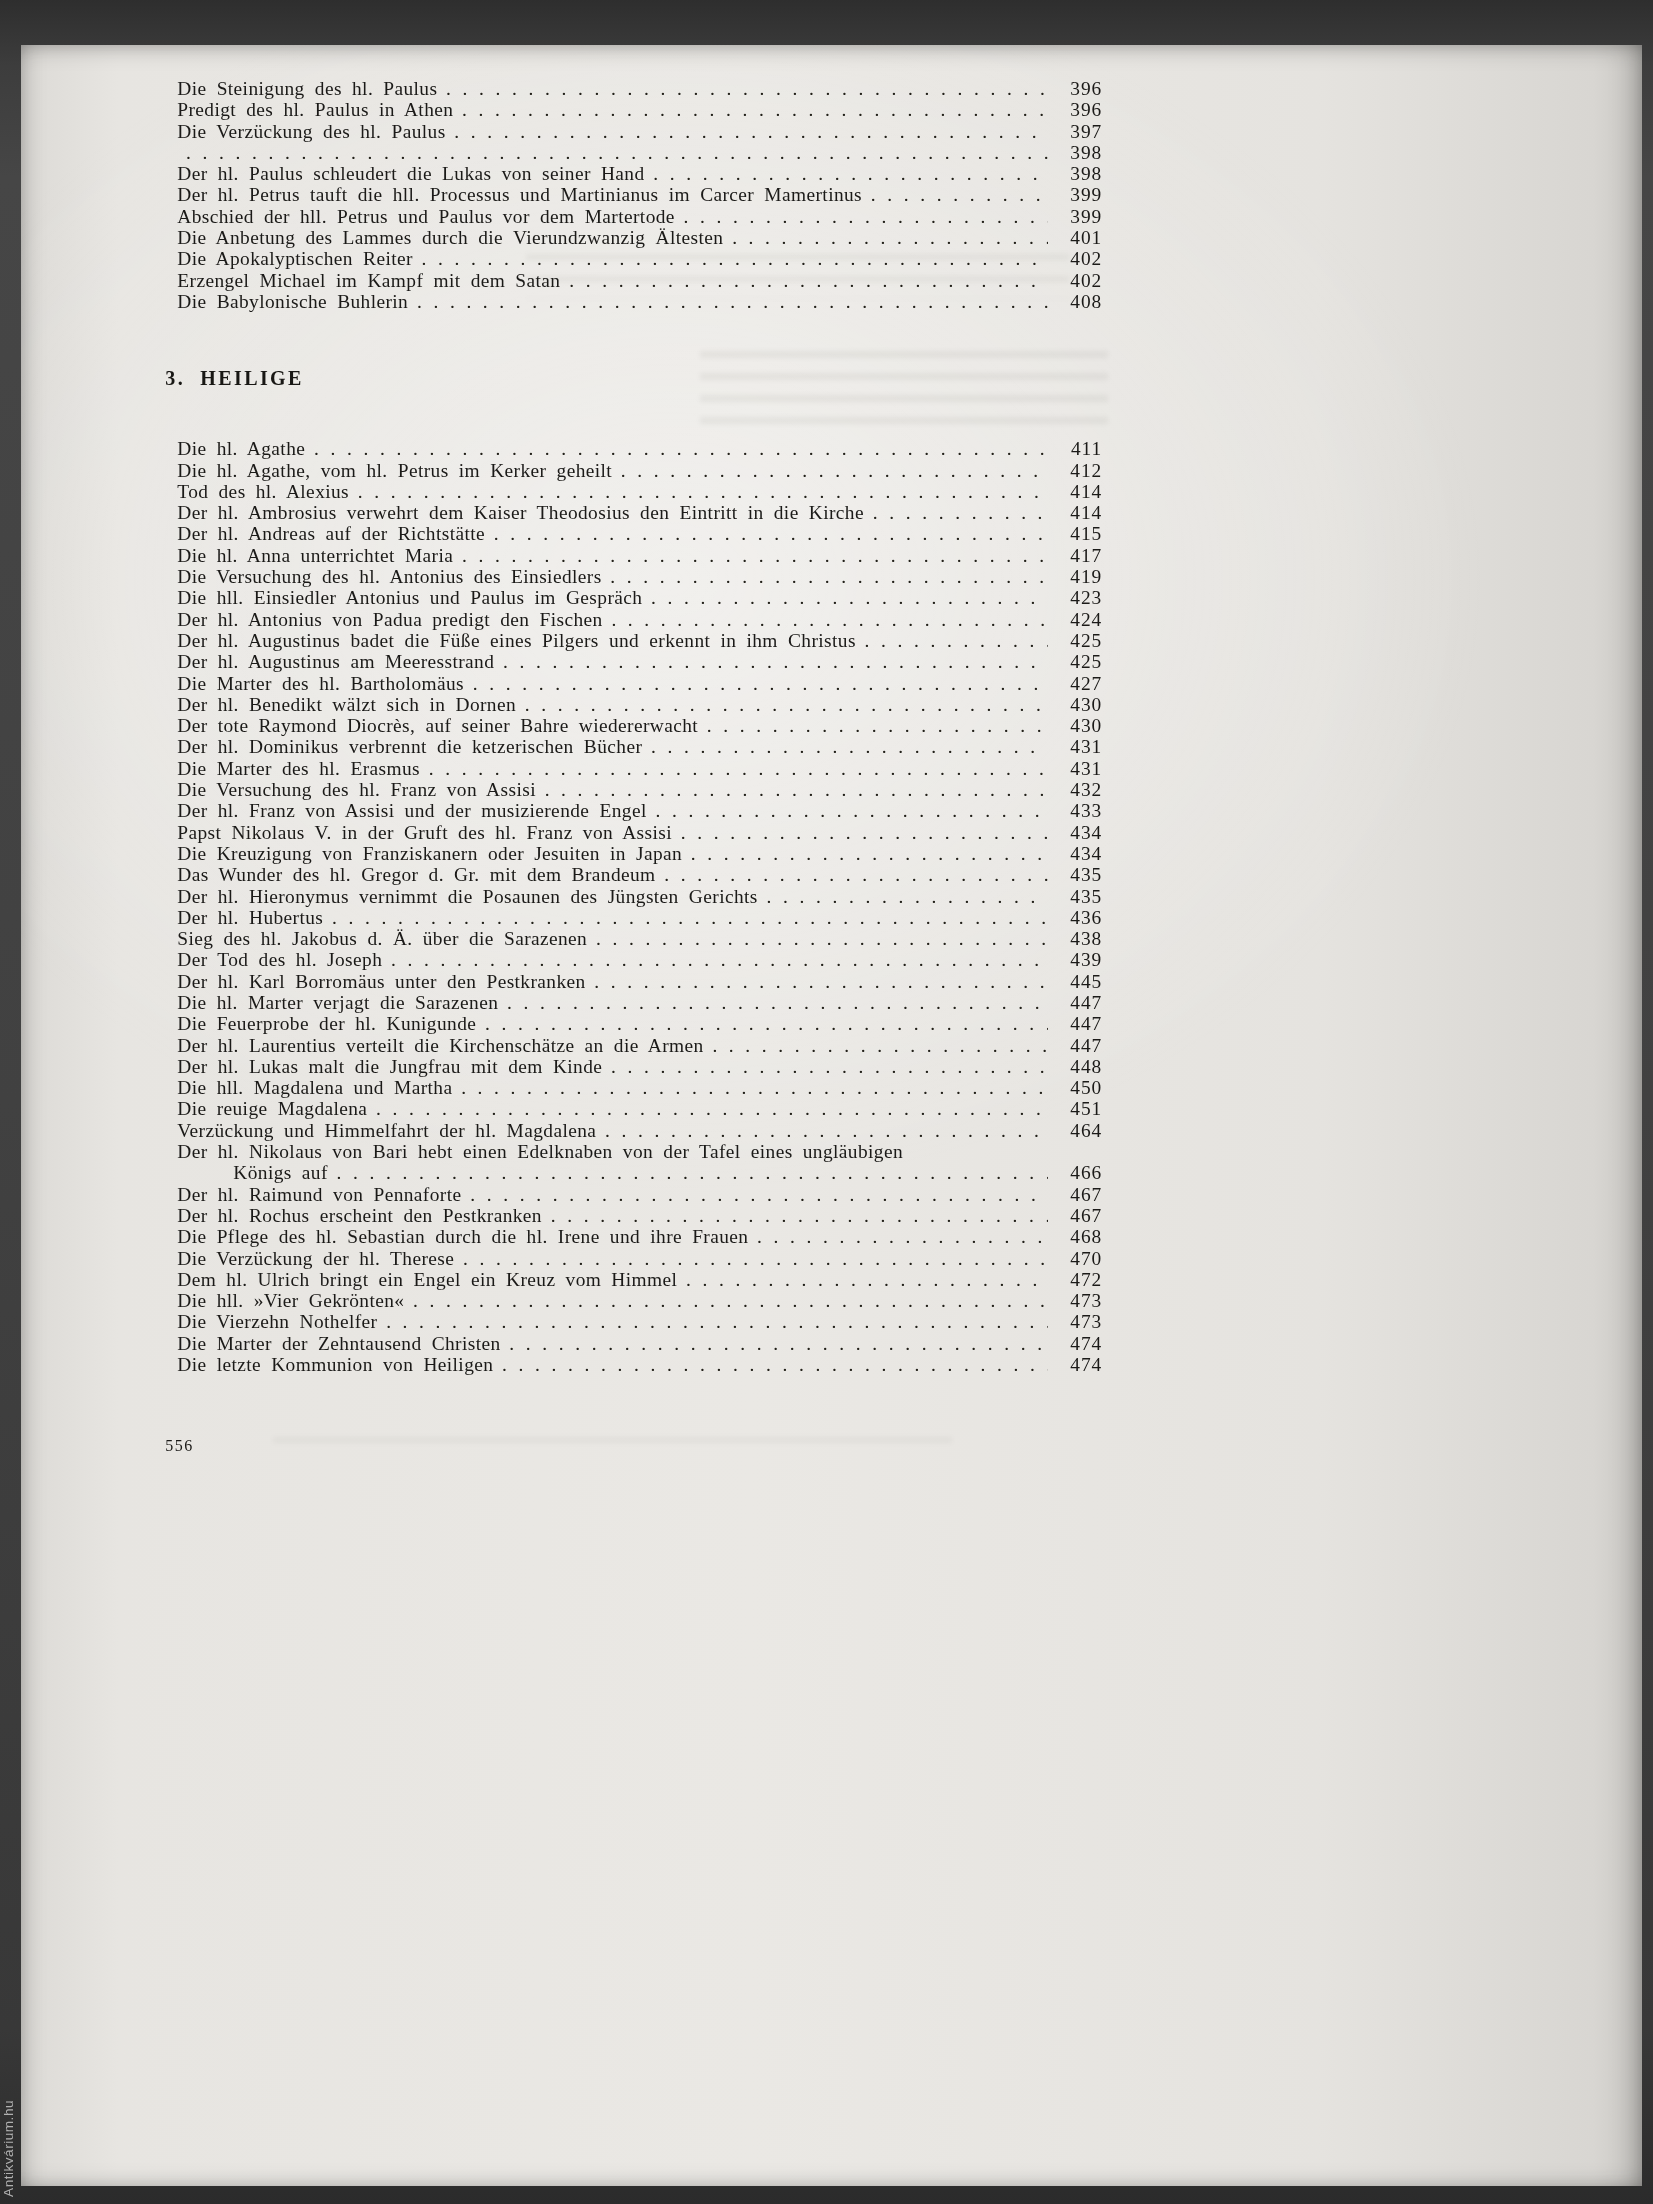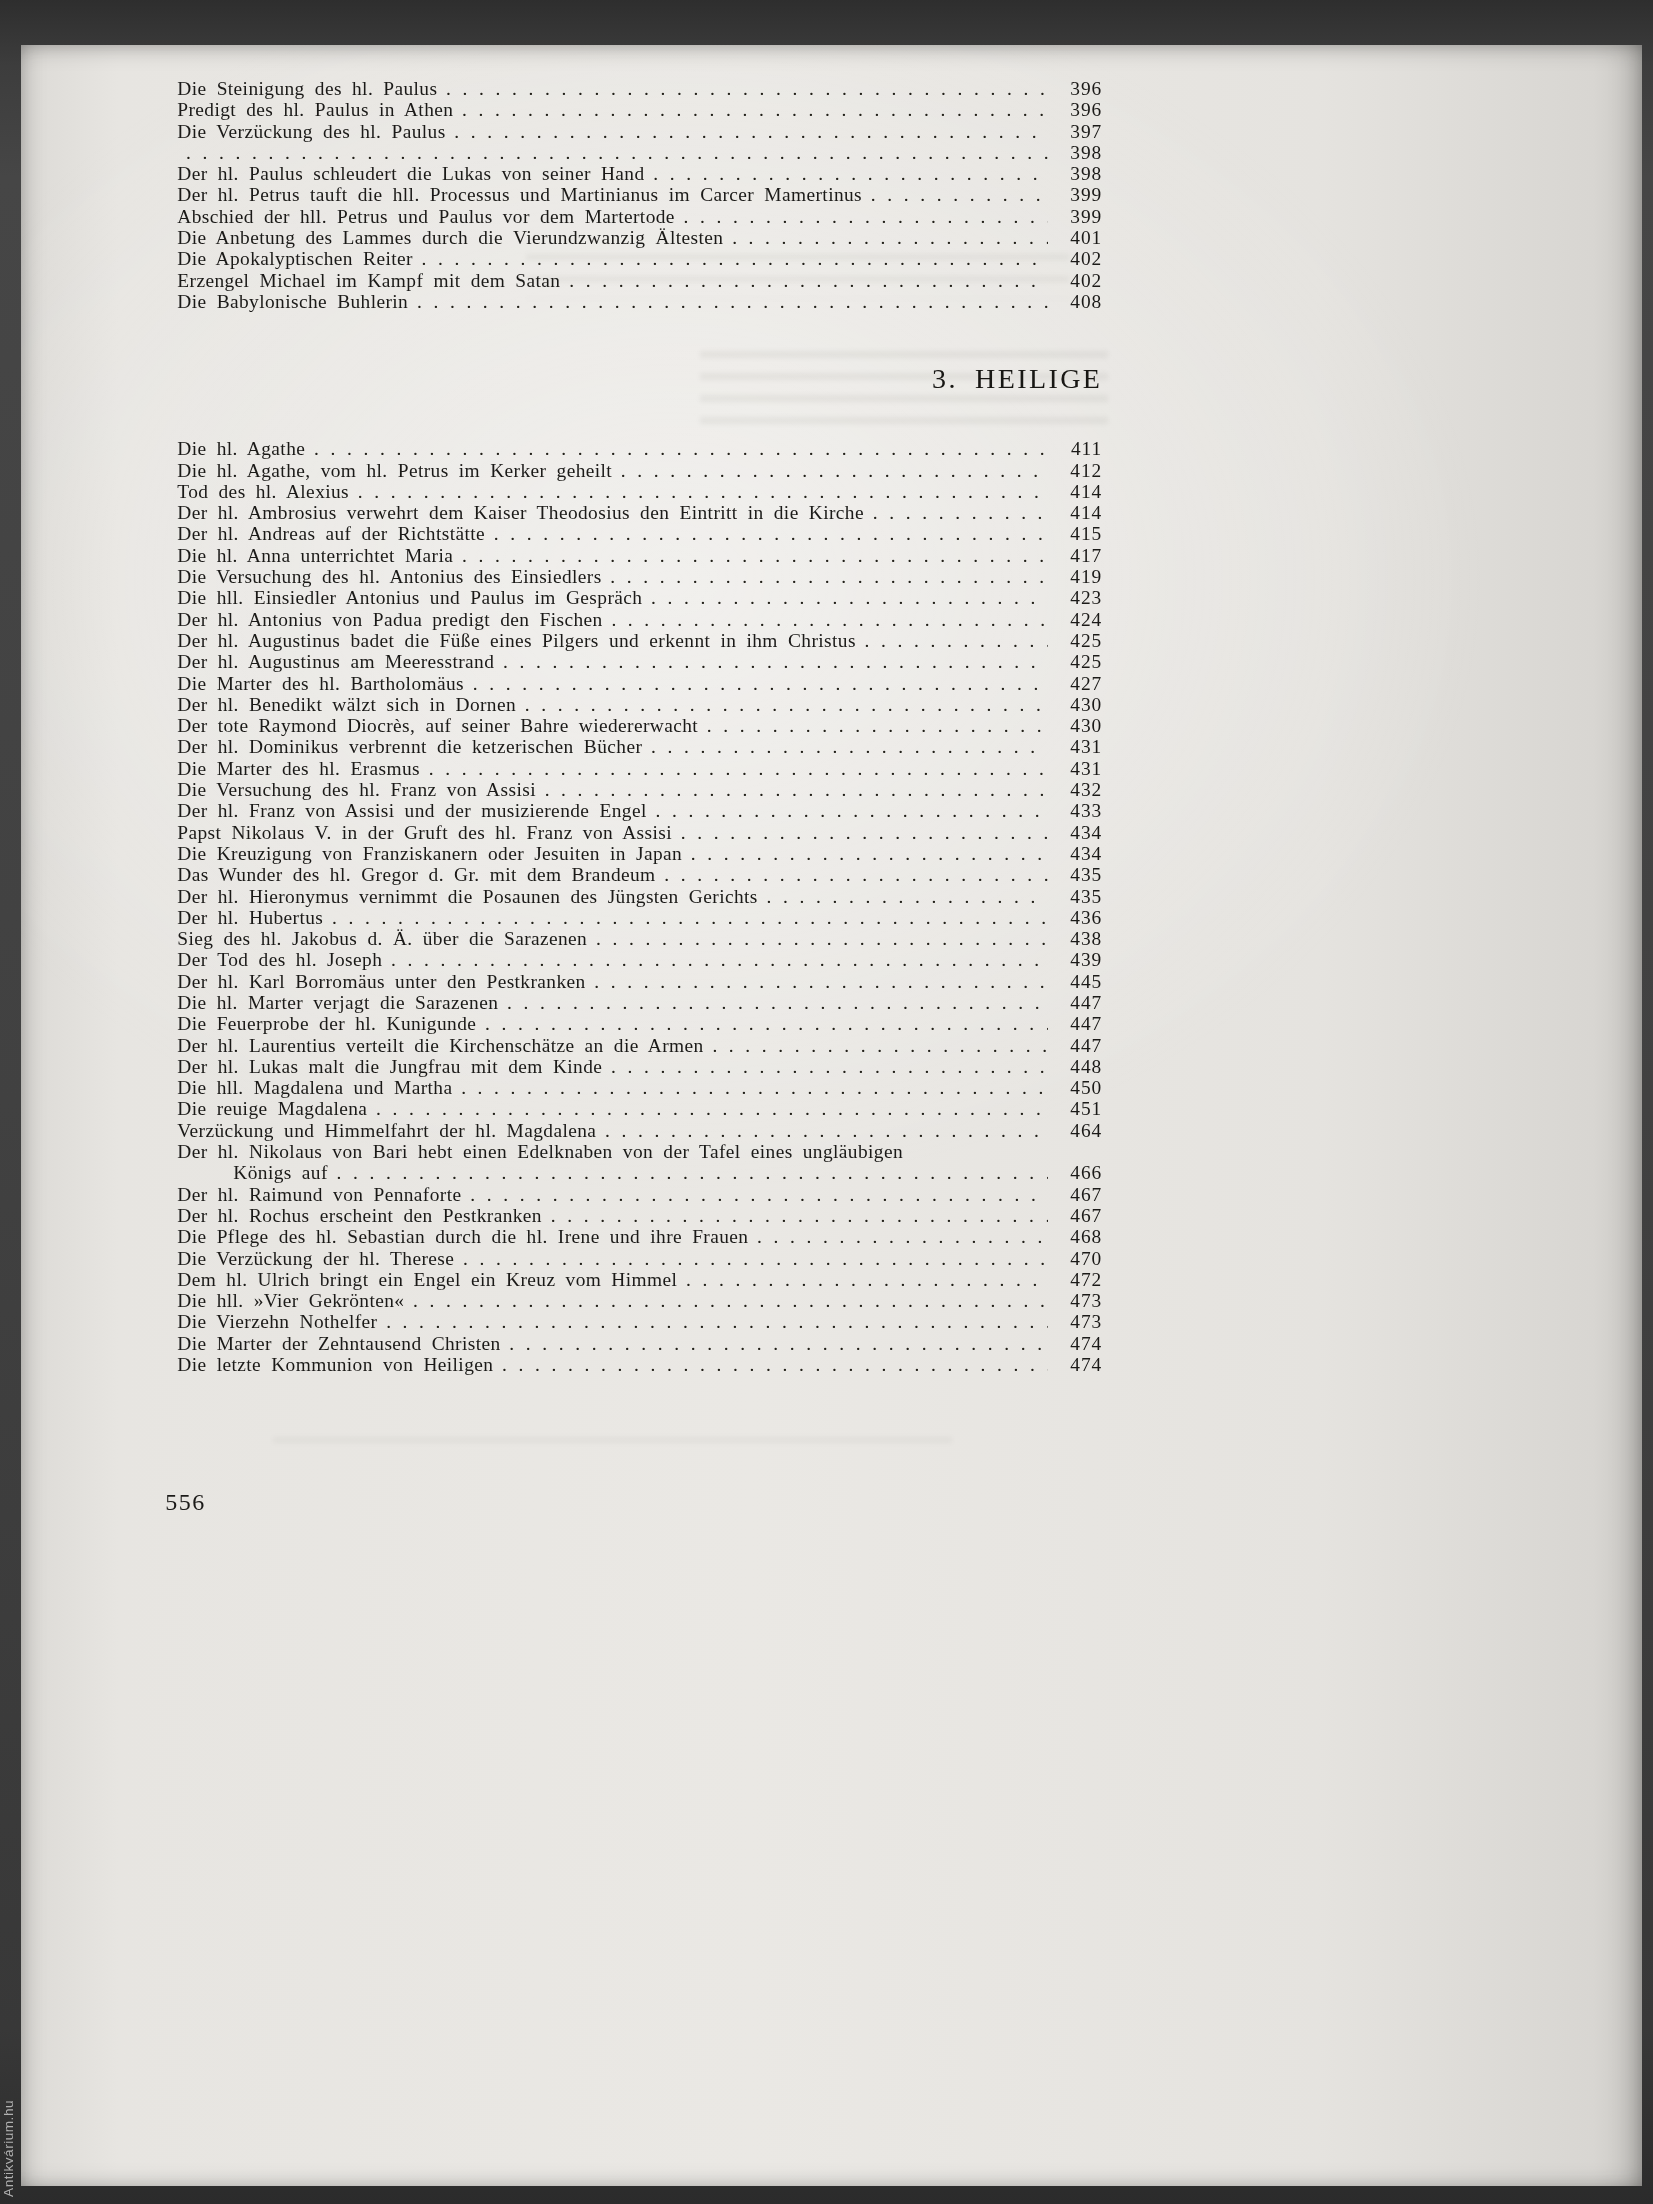--- a/index.html
+++ b/index.html
@@ -28,26 +28,26 @@
   }
   .row{display:flex;align-items:baseline;height:21.3px;white-space:nowrap;margin-left:12px;}
   .row.indent{padding-left:56px;}
   .etext{flex:0 0 auto;}
   .dots{
     flex:1 1 auto;min-width:0;overflow:hidden;white-space:nowrap;
     margin:0 5.8px 0 8.7px;letter-spacing:0;word-spacing:6.8px;color:#222019;
   }
   .pg{flex:0 0 auto;width:49px;text-align:right;letter-spacing:1px;}
   .heading{
-    text-align:right;font-size:28px;font-weight:normal;letter-spacing:2.4px;
+    text-align:left;font-size:20px;font-weight:bold;letter-spacing:2.4px;
     margin:52px 0 45px 0;line-height:29px;word-spacing:7.8px;color:#17161:4;
     color:#181714;
   }
   .pagenum{
-    margin-top:117px;font-size:24px;letter-spacing:1.5px;color:#1b1a18;
+    margin-top:60px;font-size:16px;letter-spacing:1.5px;color:#1b1a18;
   }
   
   .ghost{position:absolute;filter:blur(2.4px);opacity:0.16;pointer-events:none;}
   .g1{left:679px;top:306px;width:408px;height:87px;
       background:repeating-linear-gradient(180deg,rgba(110,108,100,0.55) 0 6.8px,rgba(0,0,0,0) 6.8px 22px);}
   .g2{left:505px;top:209px;width:543px;height:45px;
       background:repeating-linear-gradient(180deg,rgba(110,108,100,0.45) 0 5.8px,rgba(0,0,0,0) 5.8px 22px);}
   .g3{left:252px;top:1392px;width:679px;height:21.3px;
       background:repeating-linear-gradient(180deg,rgba(110,108,100,0.40) 0 5.8px,rgba(0,0,0,0) 5.8px 21.3px);}
   .watermark{

